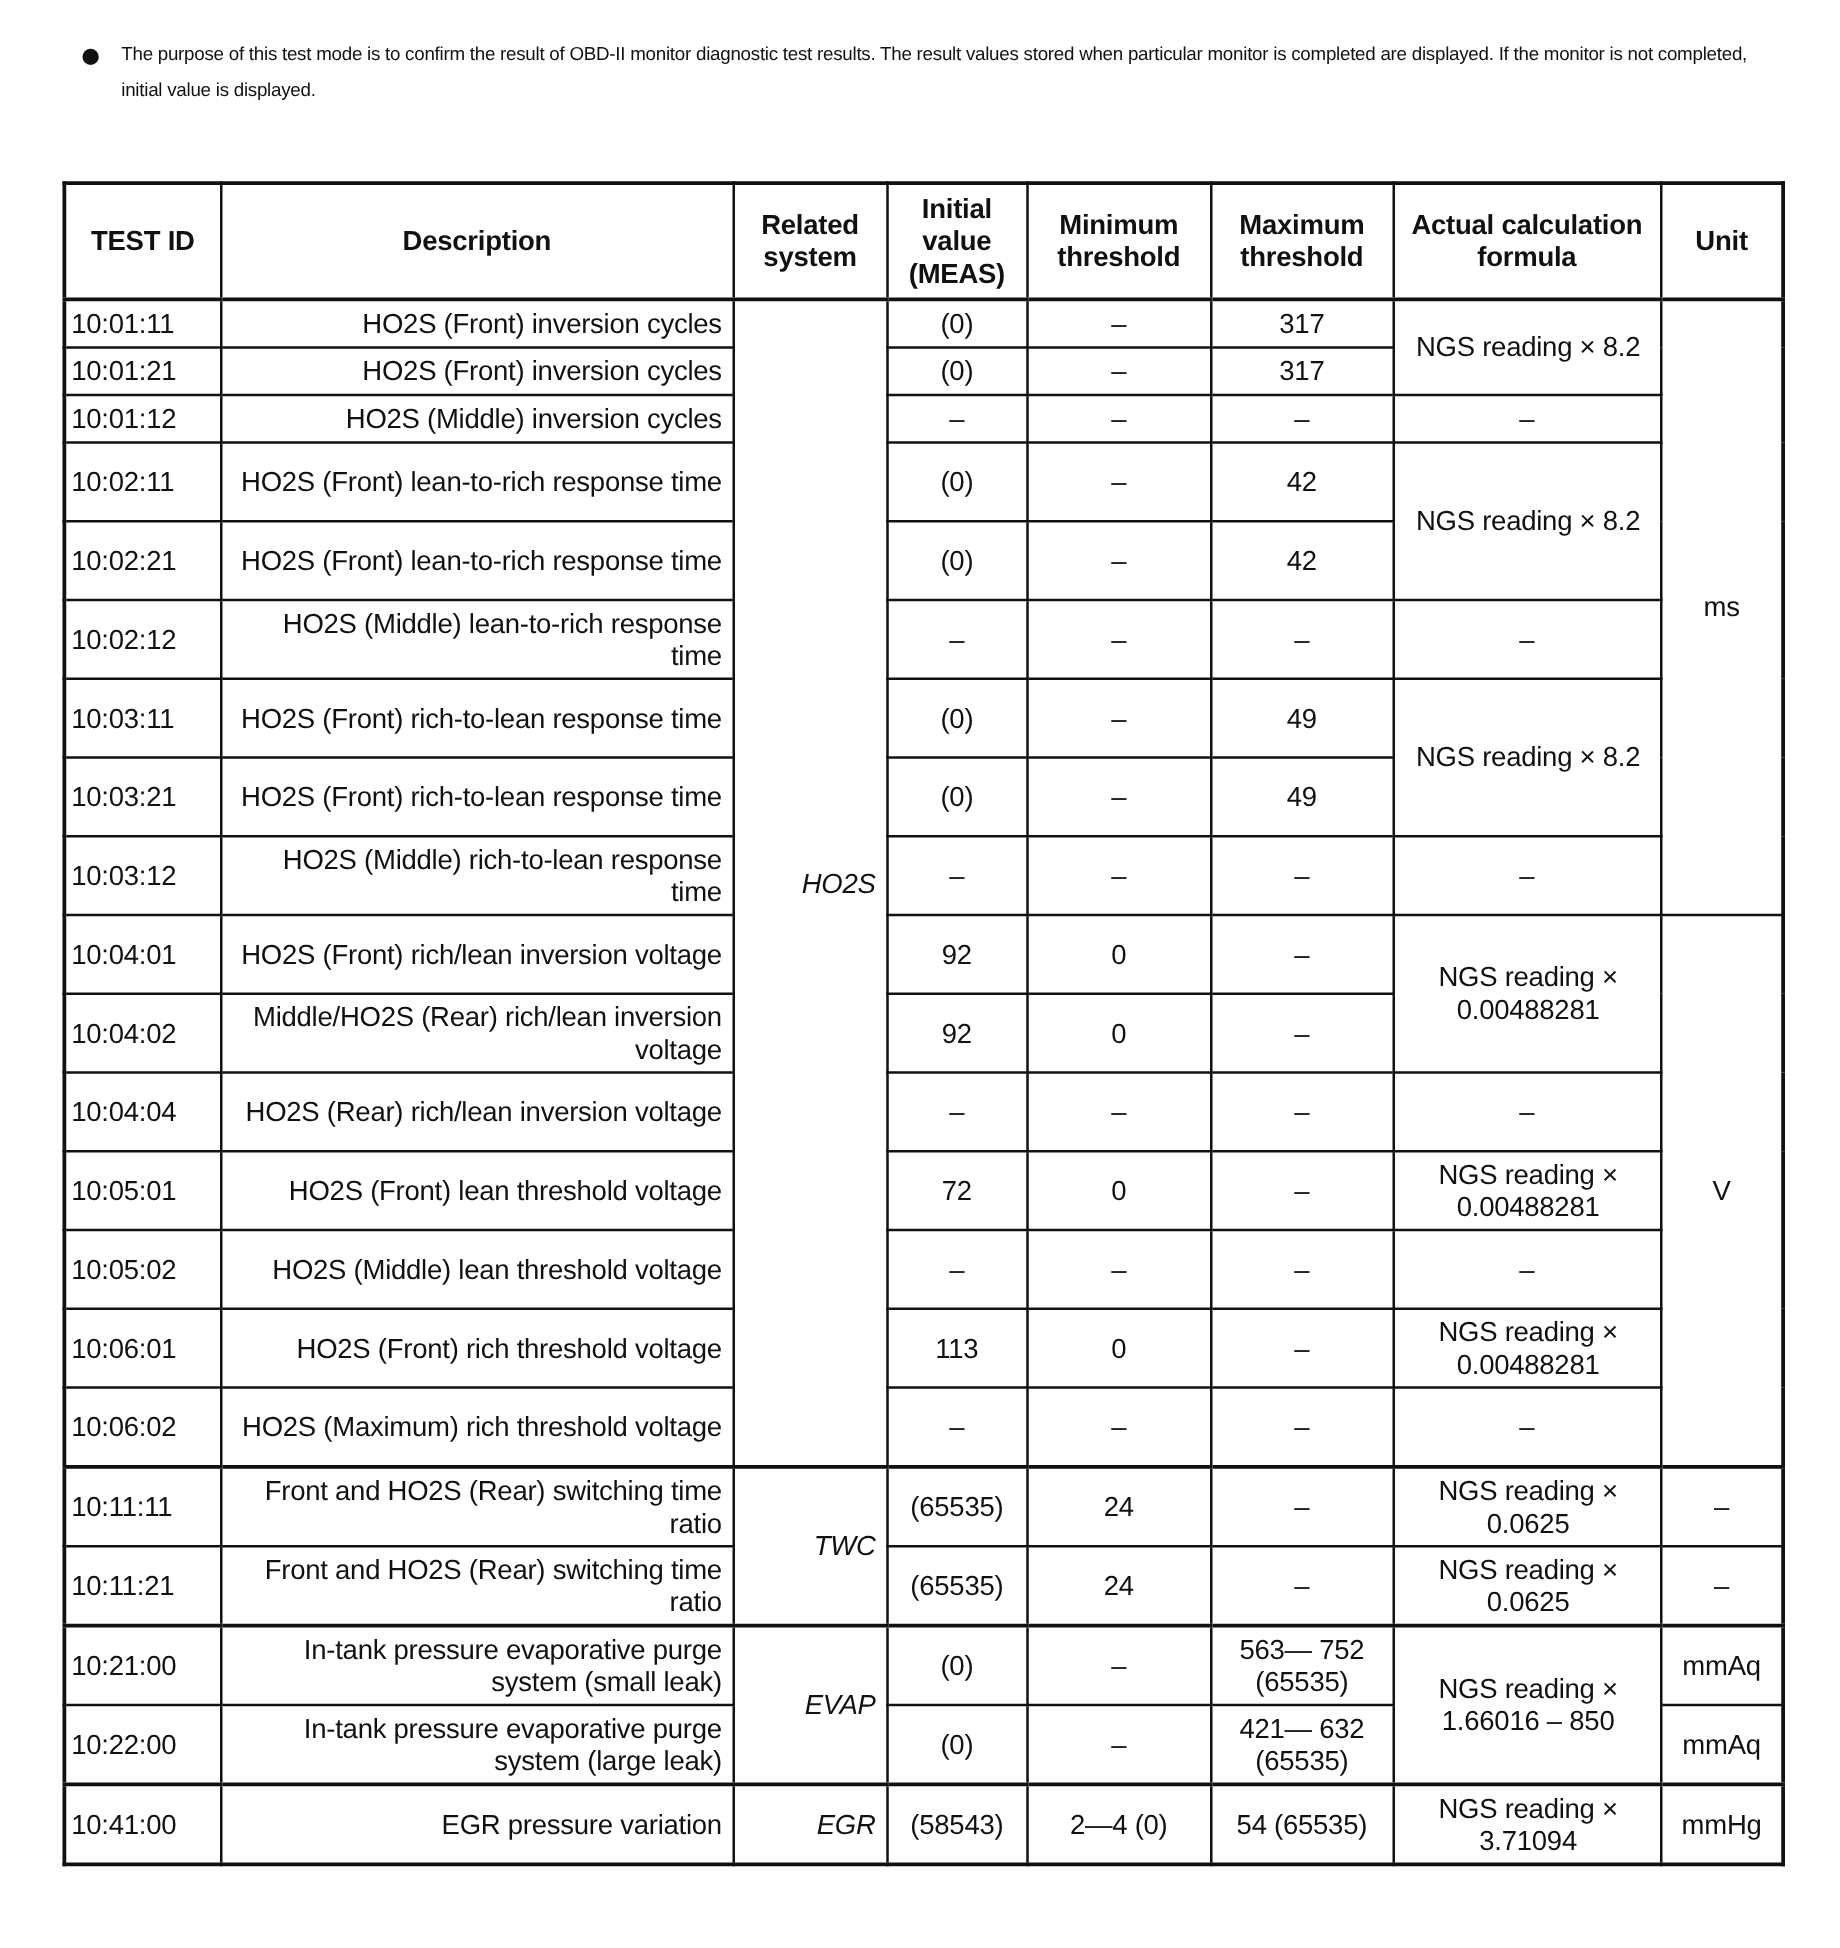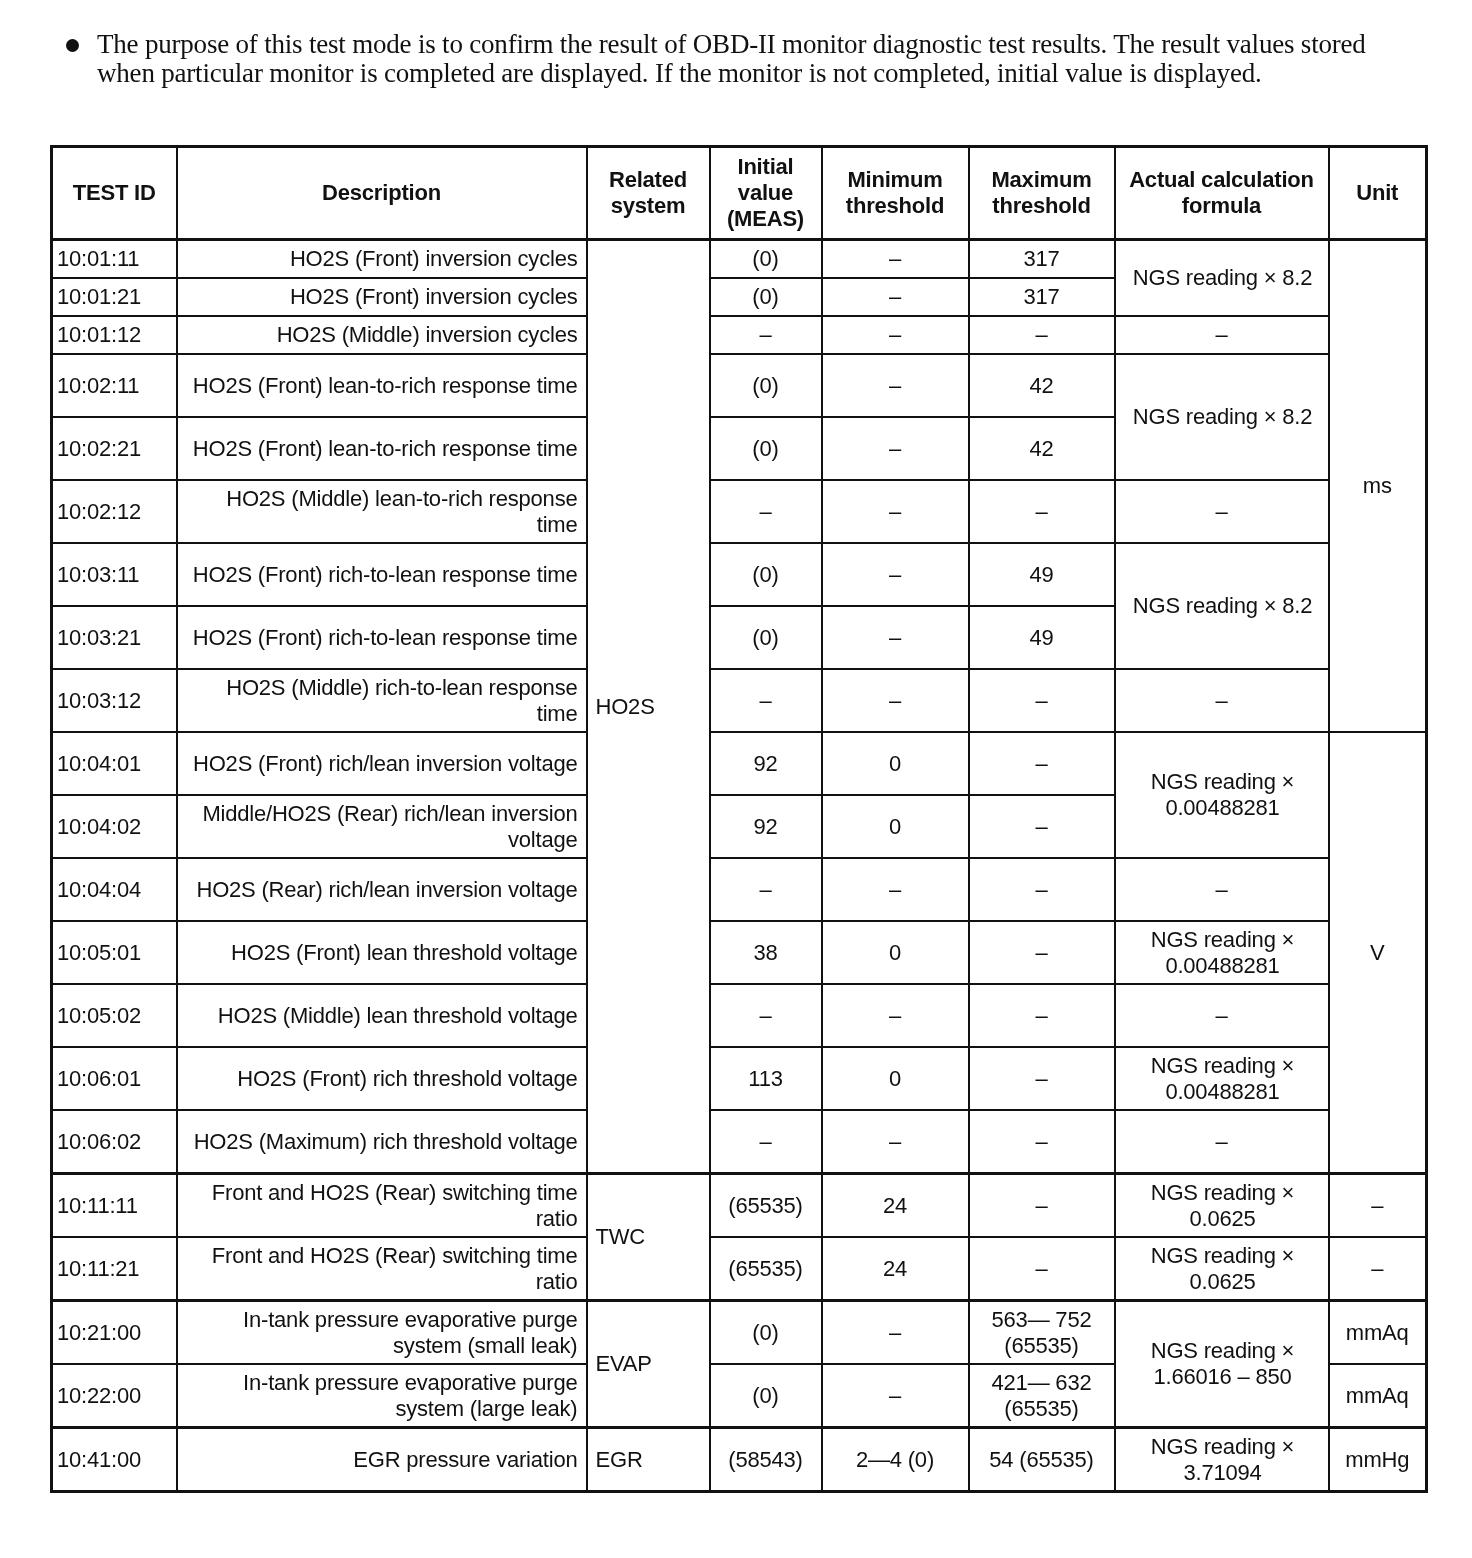--- a/index.html
+++ b/index.html
@@ -2,21 +2,21 @@
 <html><head>
 <meta charset="utf-8">
 <style>
   html, body { margin: 0; padding: 0; background: #ffffff; }
   body {
     width: 1472px; height: 1558px; position: relative; overflow: hidden;
     font-family: "Liberation Sans", "DejaVu Sans", sans-serif; color: #111;
   }
   .intro {
     position: absolute; left: 66px; top: 30px; width: 1360px;
-    font-size: 27px; line-height: 28.5px; letter-spacing: -0.2px; font-family: Liberation Serif, serif;
+    font-size: 15px; line-height: 28.5px; letter-spacing: -0.2px;
   }
   .intro .bullet {
     position: absolute; left: 0; top: 9px; width: 13px; height: 13px;
     border-radius: 50%; background: #111;
   }
   .intro .text { margin-left: 31px; display: block; }
   table.obd {
     position: absolute; left: 50px; top: 145px;
     border-collapse: collapse; table-layout: fixed;
     border: 3px solid #111;
@@ -35,21 +35,21 @@
     line-height: 26px; overflow: hidden;
   }
   table.obd th {
     font-weight: bold; text-align: center; height: 90px; font-size: 22px;
     line-height: 26px; border-bottom: 3px solid #111;
   }
   table.obd td.id { text-align: left; padding: 0 4px; }
   table.obd td.desc { text-align: right; padding-left: 10px; }
   table.obd td.ctr { text-align: center; }
   table.obd td.formula { text-align: center; padding-left: 10px; vertical-align: middle; }
-  table.obd td.sys { text-align: left; }
+  table.obd td.sys { text-align: right; font-style: italic; }
   table.obd td.unit { text-align: center; }
   tr.h1 td { height: 36px; }
   tr.h2 td { height: 61px; }
   tr.grp td { border-top-width: 3px; }
 </style>
 </head>
 <body>
 
 <div class="intro">
   <span class="bullet"></span>
@@ -184,21 +184,21 @@
       <td class="desc">HO2S (Rear) rich/lean inversion voltage</td>
       <td class="ctr">–</td>
       <td class="ctr">–</td>
       <td class="ctr">–</td>
       <td class="ctr">–</td>
     </tr>
 
     <tr class="h2">
       <td class="id">10:05:01</td>
       <td class="desc">HO2S (Front) lean threshold voltage</td>
-      <td class="ctr">38</td>
+      <td class="ctr">72</td>
       <td class="ctr">0</td>
       <td class="ctr">–</td>
       <td class="formula">NGS reading × 0.00488281</td>
     </tr>
 
     <tr class="h2">
       <td class="id">10:05:02</td>
       <td class="desc">HO2S (Middle) lean threshold voltage</td>
       <td class="ctr">–</td>
       <td class="ctr">–</td>

